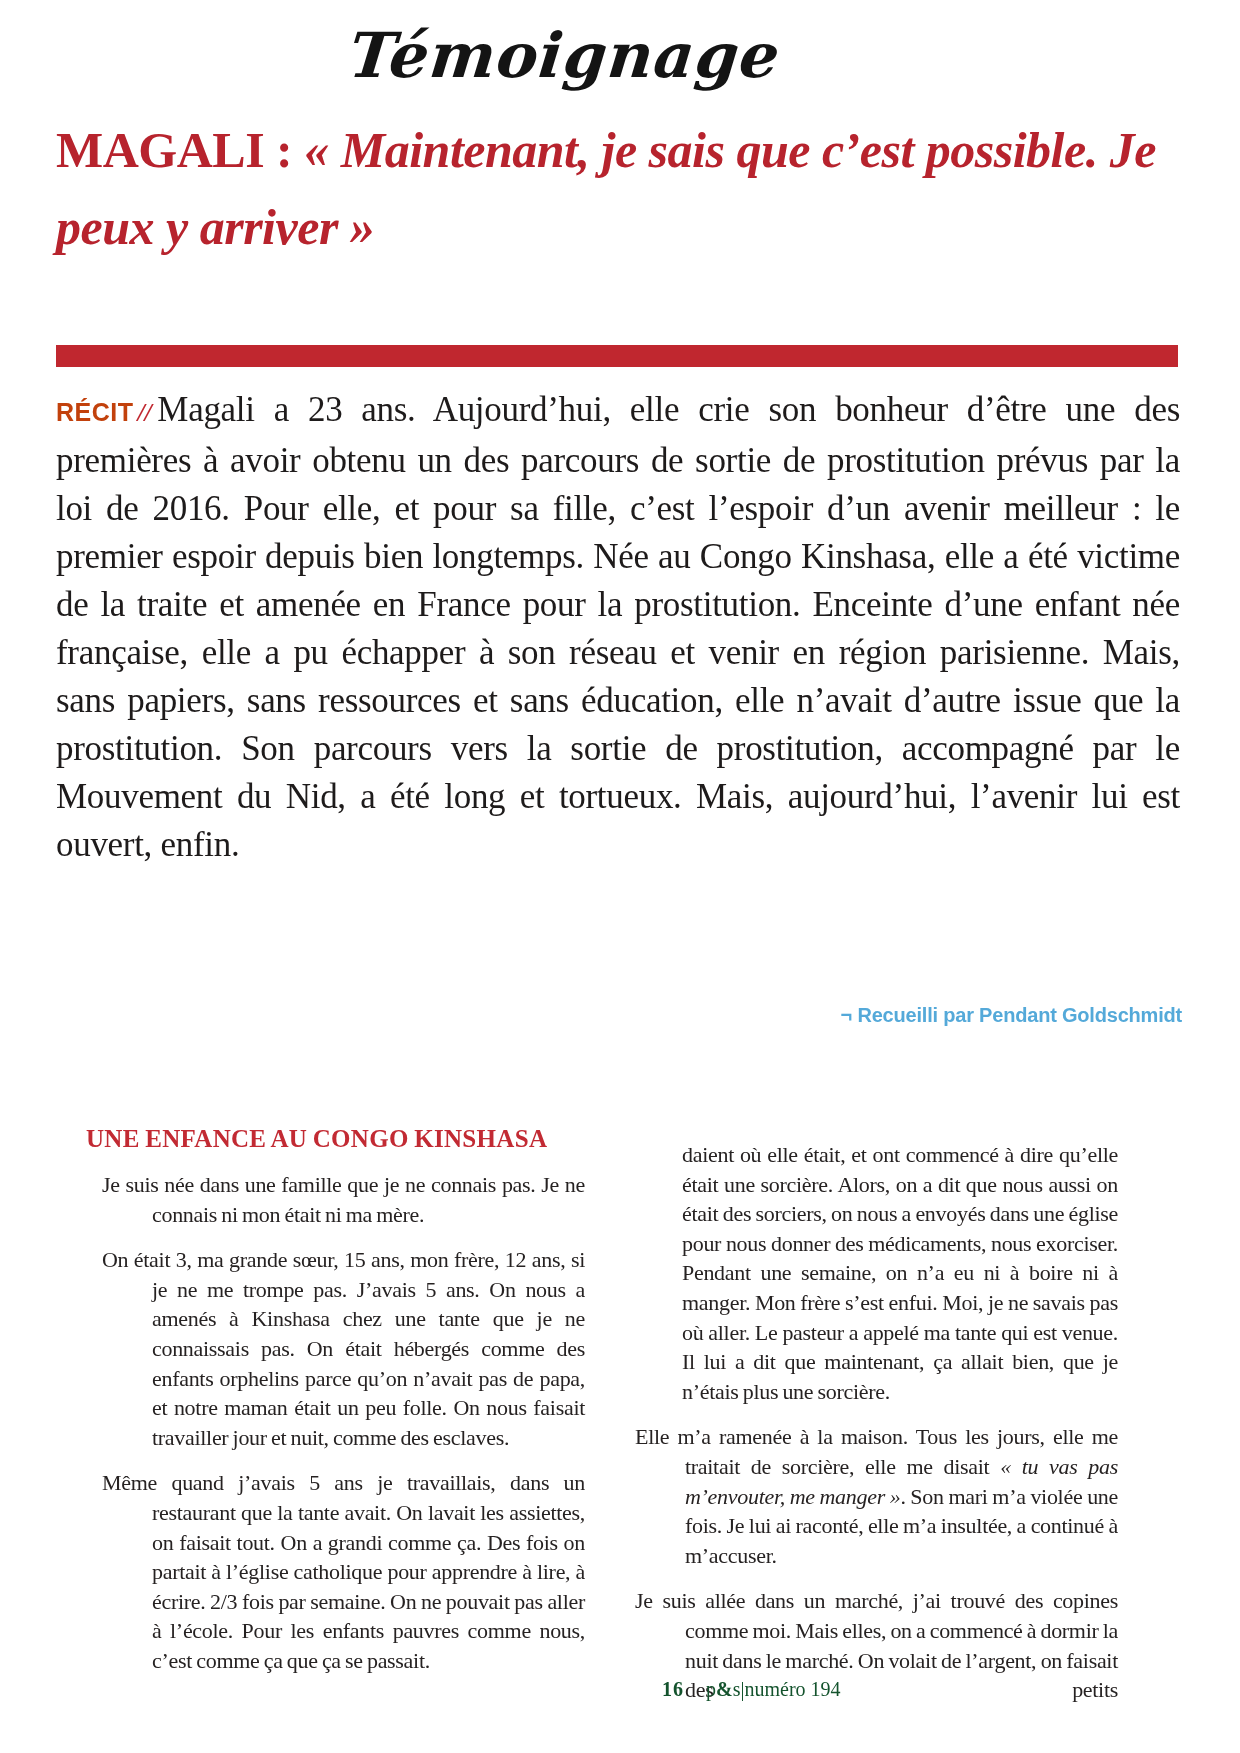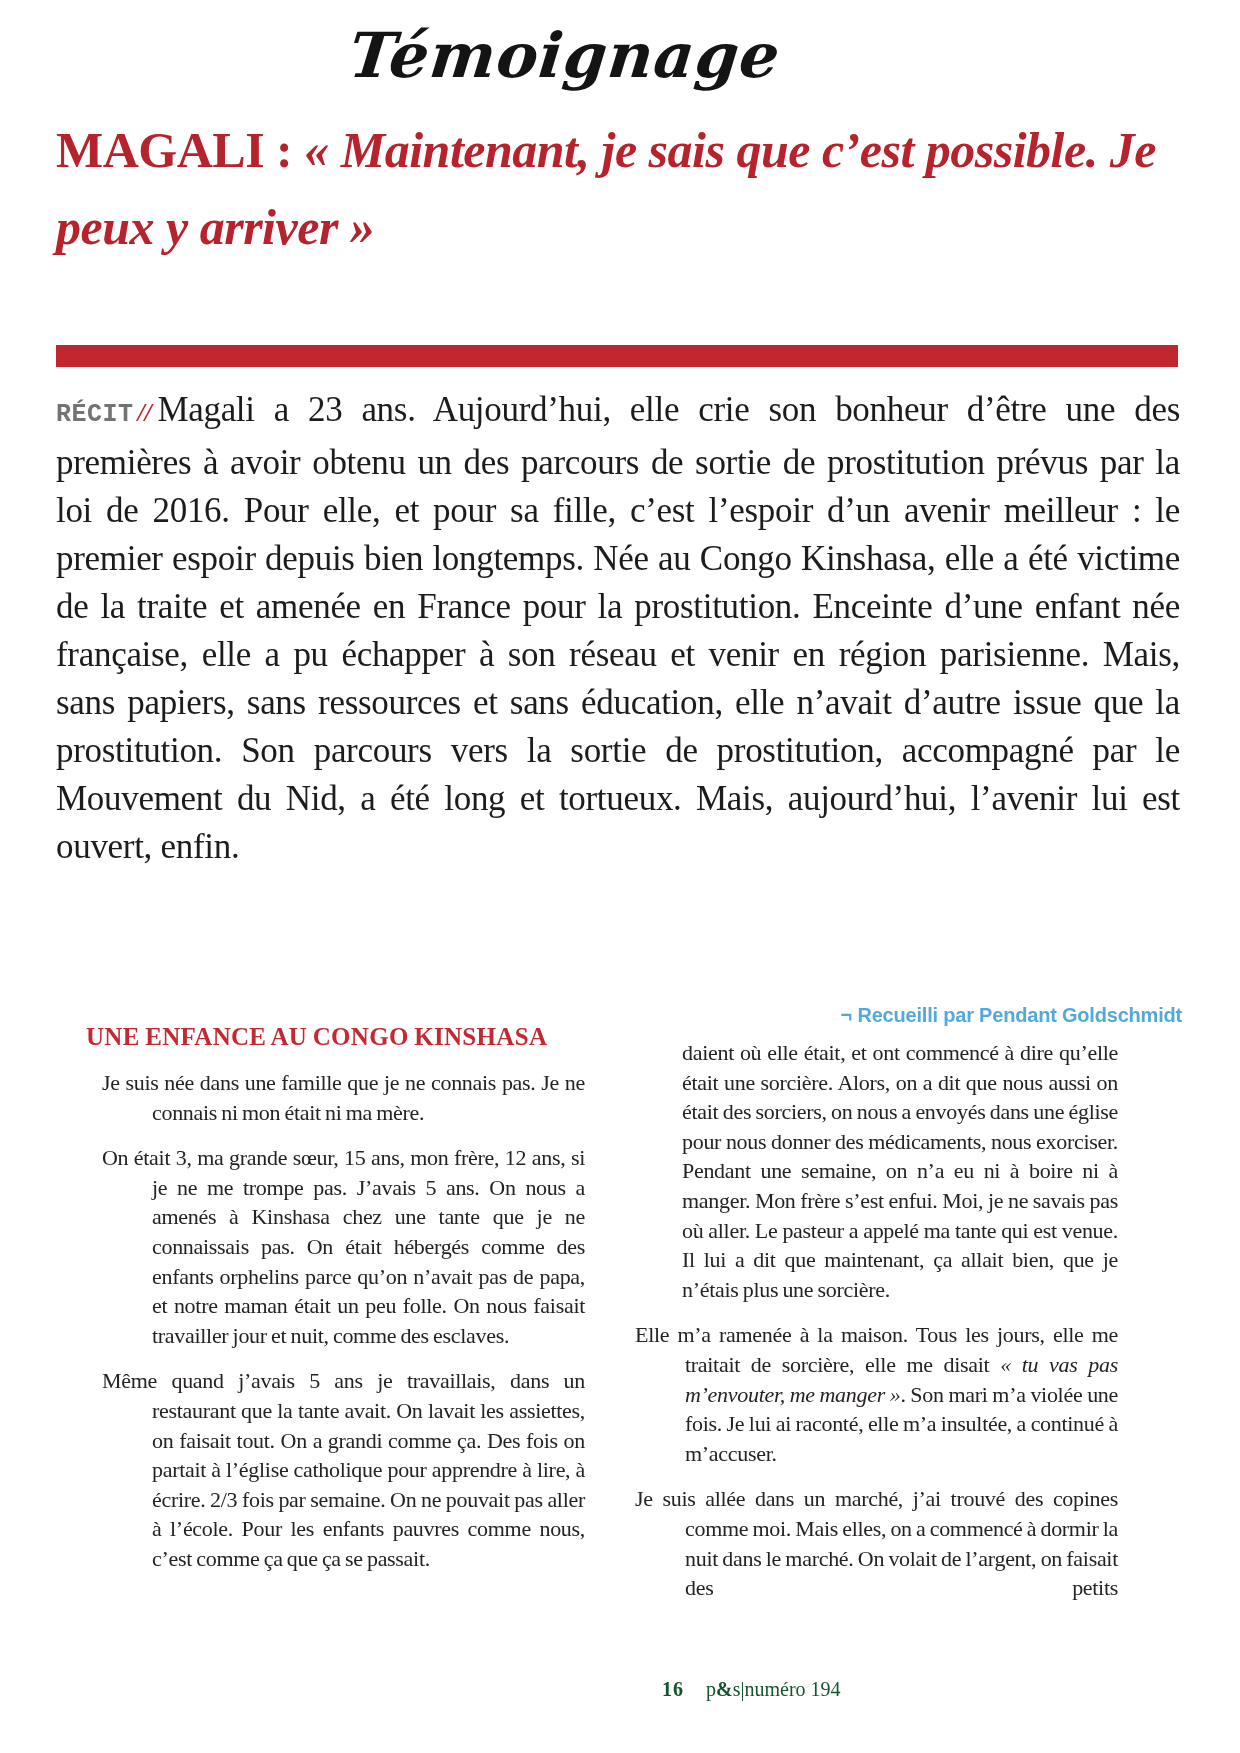--- a/index.html
+++ b/index.html
@@ -34,37 +34,37 @@
     background:#c0272f;
   }
 
   
   .intro{
     position:absolute;top:386px;left:56px;width:1124px;margin:0;
     font-size:35px;line-height:48px;text-align:justify;color:#1e1b1b;
     letter-spacing:-0.3px;
   }
   .kicker{
-    font-family:Liberation Mono, monospace;
-    font-size:25px;font-weight:bold;letter-spacing:0.5px;color:#737373;
+    font-family:Liberation Sans, sans-serif;
+    font-size:25px;font-weight:bold;letter-spacing:0.5px;color:#c2410c;
   }
   .kicker-slash{
     font-size:26px;font-style:italic;font-weight:bold;color:#c0272f;
     padding:0 6px 0 4px;
   }
 
   .byline{
     position:absolute;top:1004px;right:58px;
     font-family:"Liberation Sans", sans-serif;
     font-weight:bold;font-size:20px;color:#54a9d9;letter-spacing:-0.2px;
   }
 
   
   .columns{
-    position:absolute;top:1022px;left:86px;width:1076px;
+    position:absolute;top:1124px;left:86px;width:1076px;
     display:flex;gap:18px;
   }
   .col{
     width:515px;
     font-size:22px;line-height:29.6px;text-align:justify;color:#262222;
     letter-spacing:-0.3px;word-spacing:-1px;
   }
   .section-heading{
     margin:0;
     font-size:25px;line-height:30px;font-weight:bold;color:#c22a33;

